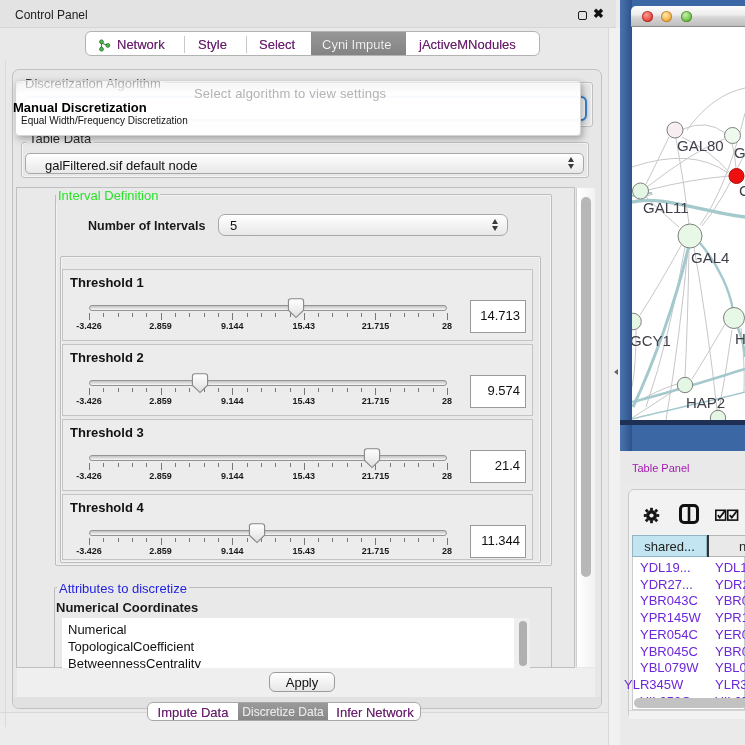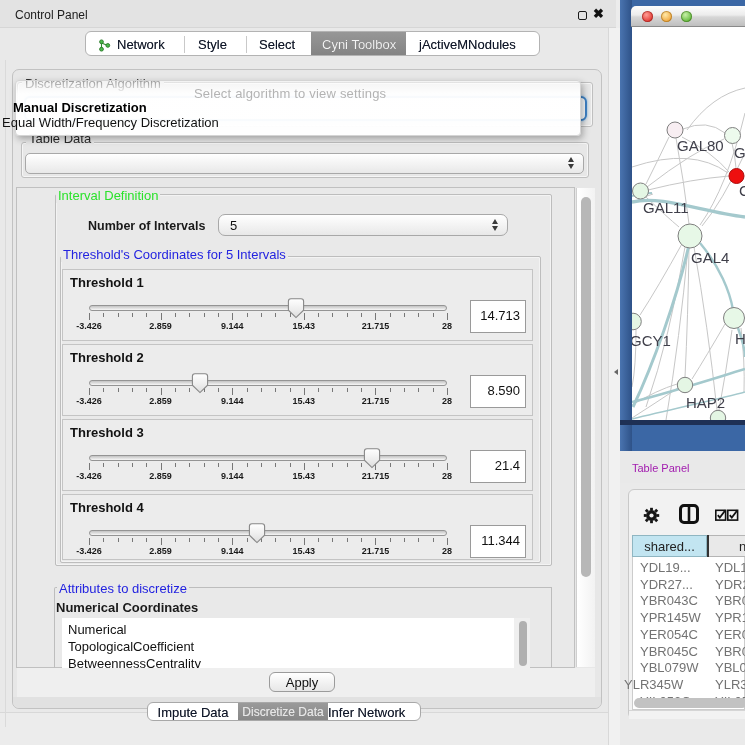--- a/index.html
+++ b/index.html
@@ -1,19 +1,19 @@
 <!DOCTYPE html>
 <html><head>
 <meta charset="utf-8">
 <style>
 * { margin:0; padding:0; box-sizing:border-box; }
 html,body { width:745px; height:745px; overflow:hidden; }
 body { font-family:"Liberation Sans", sans-serif; background:#ececec; position:relative; }
 .abs { position:absolute; }
-.tbt { font-size:13px; color:#0f172a; text-shadow:0 0 .5px rgba(20,20,20,.55); }
+.tbt { font-size:13px; color:#701a75; text-shadow:0 0 .5px rgba(20,20,20,.55); }
 </style>
 </head>
 <body>
 
 <div class="abs" id="cp" style="left:0;top:0;width:616px;height:713px;background:#e9e9e9;border-bottom:1px solid #d8d8d8;">
 
   <div class="abs" style="left:0;top:0;width:616px;height:28px;background:#e3e3e3;border-bottom:1px solid #d6d6d6;"></div>
   <div class="abs" style="left:15px;top:8px;font-size:12px;color:#1c1c1c;">Control Panel</div>
   <div class="abs" style="left:578px;top:11px;width:9px;height:9px;border:1.5px solid #1a1a1a;border-radius:2px;"></div>
   <div class="abs" style="left:593px;top:7px;font-size:13px;line-height:13px;font-weight:bold;color:#111;">✖</div>
@@ -29,50 +29,50 @@
         <circle cx="3.5" cy="2.8" r="1.9" fill="#4db84d" stroke="#2a7a2a" stroke-width="0.9"></circle>
         <circle cx="9.8" cy="6.4" r="1.9" fill="#4db84d" stroke="#2a7a2a" stroke-width="0.9"></circle>
         <circle cx="3.5" cy="10.2" r="1.9" fill="#4db84d" stroke="#2a7a2a" stroke-width="0.9"></circle>
       </svg>
     </div>
     <div class="abs tbt" style="left:31px;top:5px;">Network</div>
     <div class="abs" style="left:98px;top:4px;width:1px;height:17px;background:#c9c9c9;"></div>
     <div class="abs tbt" style="left:112px;top:5px;">Style</div>
     <div class="abs" style="left:160px;top:4px;width:1px;height:17px;background:#c9c9c9;"></div>
     <div class="abs tbt" style="left:173px;top:5px;">Select</div>
-    <div class="abs tbt" style="left:236px;top:5px;color:#f5f5f5;">Cyni Toolbox</div>
+    <div class="abs tbt" style="left:236px;top:5px;color:#f5f5f5;">Cyni Impute</div>
     <div class="abs tbt" style="left:333px;top:5px;">jActiveMNodules</div>
   </div>
 
   <div class="abs" style="left:12px;top:69px;width:590px;height:640px;background:#e7e7e7;border:1px solid #c2c2c2;border-radius:7px;"></div>
 
   <div class="abs" style="left:17px;top:82px;width:576px;height:45px;border:1px solid #bfbfbf;border-radius:3px;box-shadow:inset 0 0 0 1px #f5f5f5;"></div>
   <div class="abs" style="left:22px;top:76px;font-size:13px;color:#333;background:#e7e7e7;padding:0 3px;">Discretization Algorithm</div>
 
   <div class="abs" style="left:24px;top:96px;width:563px;height:25px;border:2.5px solid #3e81c4;border-radius:6px;background:#f5f8fb;box-shadow:0 0 3px #7db7e8;"></div>
 
   <div class="abs" style="left:21px;top:142px;width:568px;height:36px;border:1px solid #bfbfbf;border-radius:3px;box-shadow:inset 0 0 0 1px #f5f5f5;"></div>
   <div class="abs" style="left:26px;top:131px;font-size:13px;color:#2a2a2a;background:#e7e7e7;padding:0 3px;text-align:right;">Table Data</div>
   <div class="abs combo" style="left:25px;top:153px;width:559px;height:21px;border:1px solid #a8a8a8;border-radius:5px;background:linear-gradient(#ffffff,#e8e8e8);">
+    <div class="abs" style="left:19px;top:4px;font-size:13px;color:#111;">galFiltered.sif default node</div>
     <div class="abs arrows" style="right:8px;top:2px;"></div>
   </div>
 
   <div class="abs" style="left:16px;top:187px;width:559px;height:481px;background:#e9e9e9;border:1px solid #c0c0c0;"></div>
 
   <div class="abs" style="left:55px;top:194px;width:497px;height:372px;border:1px solid #bdbdbd;border-radius:2px;box-shadow:inset 0 0 0 1px #f3f3f3;"></div>
   <div class="abs" style="left:56px;top:188px;font-size:13px;color:#2be22b;background:#e9e9e9;padding:0 2px;">Interval Definition</div>
 
   <div class="abs" style="left:88px;top:219px;font-size:12.5px;font-weight:bold;color:#1a1a1a;">Number of Intervals</div>
   <div class="abs combo" style="left:218px;top:214px;width:290px;height:22px;border:1px solid #a8a8a8;border-radius:7px;background:linear-gradient(#ffffff,#e8e8e8);">
     <div class="abs" style="left:11px;top:3px;font-size:13px;color:#111;">5</div>
     <div class="abs arrows" style="right:8px;top:3px;"></div>
   </div>
 
   <div class="abs" style="left:60px;top:256px;width:481px;height:307px;border:1px solid #bdbdbd;border-radius:2px;box-shadow:inset 0 0 0 1px #f3f3f3;"></div>
-  <div class="abs" style="left:61px;top:247px;font-size:13px;color:#2323e0;background:#e9e9e9;padding:0 2px;">Threshold's Coordinates for 5 Intervals</div>
 
   <div class="abs" style="left:62px;top:269px;width:471px;height:72px;background:#ececec;border:1px solid #c4c4c4;"></div>
     <div class="abs" style="left:70px;top:275px;font-size:13px;font-weight:bold;color:#111;">Threshold 1</div>
     <div class="abs" style="left:89px;top:305px;width:358px;height:6px;border:1px solid #949494;border-radius:3px;background:linear-gradient(#c3c3c3,#f7f7f7);"></div>
     <div class="abs" style="left:89.0px;top:313px;width:1px;height:7px;background:#777;"></div>
     <div class="abs" style="left:103.3px;top:313px;width:1px;height:4px;background:#777;"></div>
     <div class="abs" style="left:117.6px;top:313px;width:1px;height:4px;background:#777;"></div>
     <div class="abs" style="left:132.0px;top:313px;width:1px;height:4px;background:#777;"></div>
     <div class="abs" style="left:146.3px;top:313px;width:1px;height:4px;background:#777;"></div>
     <div class="abs" style="left:160.6px;top:313px;width:1px;height:7px;background:#777;"></div>
@@ -153,21 +153,21 @@
     <defs>
         <linearGradient id="th2" x1="0" y1="0" x2="0" y2="1">
       <stop offset="0" stop-color="#ffffff"></stop>
           <stop offset="0.6" stop-color="#ececec"></stop>
           <stop offset="1" stop-color="#dcdcdc"></stop>
     </linearGradient>
       </defs>
     <path d="M4,0.7 L14,0.7 Q16.6,0.7 16.6,3.3 L16.6,12.2 L9,19.6 L1.4,12.2 L1.4,3.3 Q1.4,0.7 4,0.7 Z" fill="url(#th2)" stroke="#878787" stroke-width="1.1"></path>
   </svg>
     <div class="abs" style="left:470px;top:375px;width:56px;height:33px;background:#ffffff;border:1px solid #9a9a9a;"></div>
-    <div class="abs" style="left:470px;top:383px;width:50px;text-align:right;font-size:13px;color:#111;">8.590</div>
+    <div class="abs" style="left:470px;top:383px;width:50px;text-align:right;font-size:13px;color:#111;">9.574</div>
     <div class="abs" style="left:62px;top:419px;width:471px;height:72px;background:#ececec;border:1px solid #c4c4c4;"></div>
     <div class="abs" style="left:70px;top:425px;font-size:13px;font-weight:bold;color:#111;">Threshold 3</div>
     <div class="abs" style="left:89px;top:455px;width:358px;height:6px;border:1px solid #949494;border-radius:3px;background:linear-gradient(#c3c3c3,#f7f7f7);"></div>
     <div class="abs" style="left:89.0px;top:463px;width:1px;height:7px;background:#777;"></div>
     <div class="abs" style="left:103.3px;top:463px;width:1px;height:4px;background:#777;"></div>
     <div class="abs" style="left:117.6px;top:463px;width:1px;height:4px;background:#777;"></div>
     <div class="abs" style="left:132.0px;top:463px;width:1px;height:4px;background:#777;"></div>
     <div class="abs" style="left:146.3px;top:463px;width:1px;height:4px;background:#777;"></div>
     <div class="abs" style="left:160.6px;top:463px;width:1px;height:7px;background:#777;"></div>
     <div class="abs" style="left:174.9px;top:463px;width:1px;height:4px;background:#777;"></div>
@@ -272,21 +272,21 @@
 
   <div class="abs" style="left:17px;top:668px;width:578px;height:29px;background:#efefef;"></div>
   <div class="abs" style="left:269px;top:672px;width:66px;height:20px;background:linear-gradient(#ffffff,#e7e7e7);border:1px solid #9b9b9b;border-radius:6px;text-align:center;font-size:13px;color:#111;padding-top:2px;">Apply</div>
 
   <div class="abs" style="left:13px;top:697px;width:588px;height:11px;background:#e1e1e1;border-radius:0 0 7px 7px;"></div>
 
   <div class="abs" style="left:147px;top:702px;width:274px;height:19px;background:#ffffff;border:1px solid #a8a8a8;border-radius:6px;overflow:hidden;">
     <div class="abs" style="left:90px;top:0;width:90px;height:19px;background:linear-gradient(#9a9a9a,#858585);"></div>
     <div class="abs tbt" style="left:0;top:2px;width:90px;text-align:center;">Impute Data</div>
     <div class="abs" style="left:90px;top:2px;width:90px;text-align:center;font-size:12px;color:#e6e6e6;text-shadow:0 0 .5px rgba(230,230,230,.6);">Discretize Data</div>
-    <div class="abs tbt" style="left:180px;top:2px;width:94px;">Infer Network</div>
+    <div class="abs tbt" style="left:180px;top:2px;width:94px;text-align:center;">Infer Network</div>
   </div>
 </div>
 
 <div class="abs" style="left:608px;top:28px;width:12px;height:717px;background:#f1f1f1;border-left:1px solid #d8d8d8;"></div>
 <div class="abs" style="left:614px;top:369px;width:0;height:0;border-top:3px solid transparent;border-bottom:3px solid transparent;border-right:4px solid #666;"></div>
 
 <div class="abs" style="left:620px;top:0;width:125px;height:451px;background:#3b67a5;overflow:hidden;">
   <div class="abs" style="left:0;top:0;width:12px;height:451px;background:linear-gradient(90deg,#4a74b0,#2e5288);"></div>
   <div class="abs" style="left:0;top:420px;width:125px;height:5px;background:#1e3055;"></div>
 
@@ -426,21 +426,21 @@
     <div class="trow" style="left:95px;top:242.6px;">YIL05</div>
     <div id="tablerows"></div>
 
   <div class="abs" style="left:14px;top:247px;width:113px;height:10px;background:#c2c2c2;border-radius:5px;"></div>
   <div class="abs" style="left:9px;top:259px;width:128px;height:9px;background:#f2f2f2;border-top:1px solid #d5d5d5;"></div>
 </div>
 
 <div class="abs" style="left:15px;top:80px;width:566px;height:56px;background:linear-gradient(rgba(255,255,255,0.50), rgba(255,255,255,0.96) 24%, rgba(255,255,255,0.97));border:1px solid #d4d4d4;border-radius:4px;box-shadow:2px 3px 7px rgba(0,0,0,0.30);"></div>
 <div class="abs" style="left:194px;top:86px;width:230px;font-size:13px;letter-spacing:0.2px;color:#b3b3b3;">Select algorithm to view settings</div>
 <div class="abs" style="left:13px;top:100px;font-size:13px;font-weight:bold;color:#000;">Manual Discretization</div>
-<div class="abs" style="left:2px;top:115px;font-size:13px;color:#111;">Equal Width/Frequency Discretization</div>
+<div class="abs" style="left:21px;top:115px;font-size:10px;color:#111;">Equal Width/Frequency Discretization</div>
 
 <style>
 .arrows { width:7px; height:13px; }
 .arrows::before { content:""; position:absolute; left:0; top:1px; border-left:3.5px solid transparent; border-right:3.5px solid transparent; border-bottom:5px solid #3a3a3a; }
 .arrows::after { content:""; position:absolute; left:0; top:8px; border-left:3.5px solid transparent; border-right:3.5px solid transparent; border-top:5px solid #3a3a3a; }
 .light { width:11px; height:11px; border-radius:50%; }
-.trow { position:absolute; font-size:13px; color:#737373; }
+.trow { position:absolute; font-size:13px; color:#6d28d9; }
 </style>
 
 </body></html>

